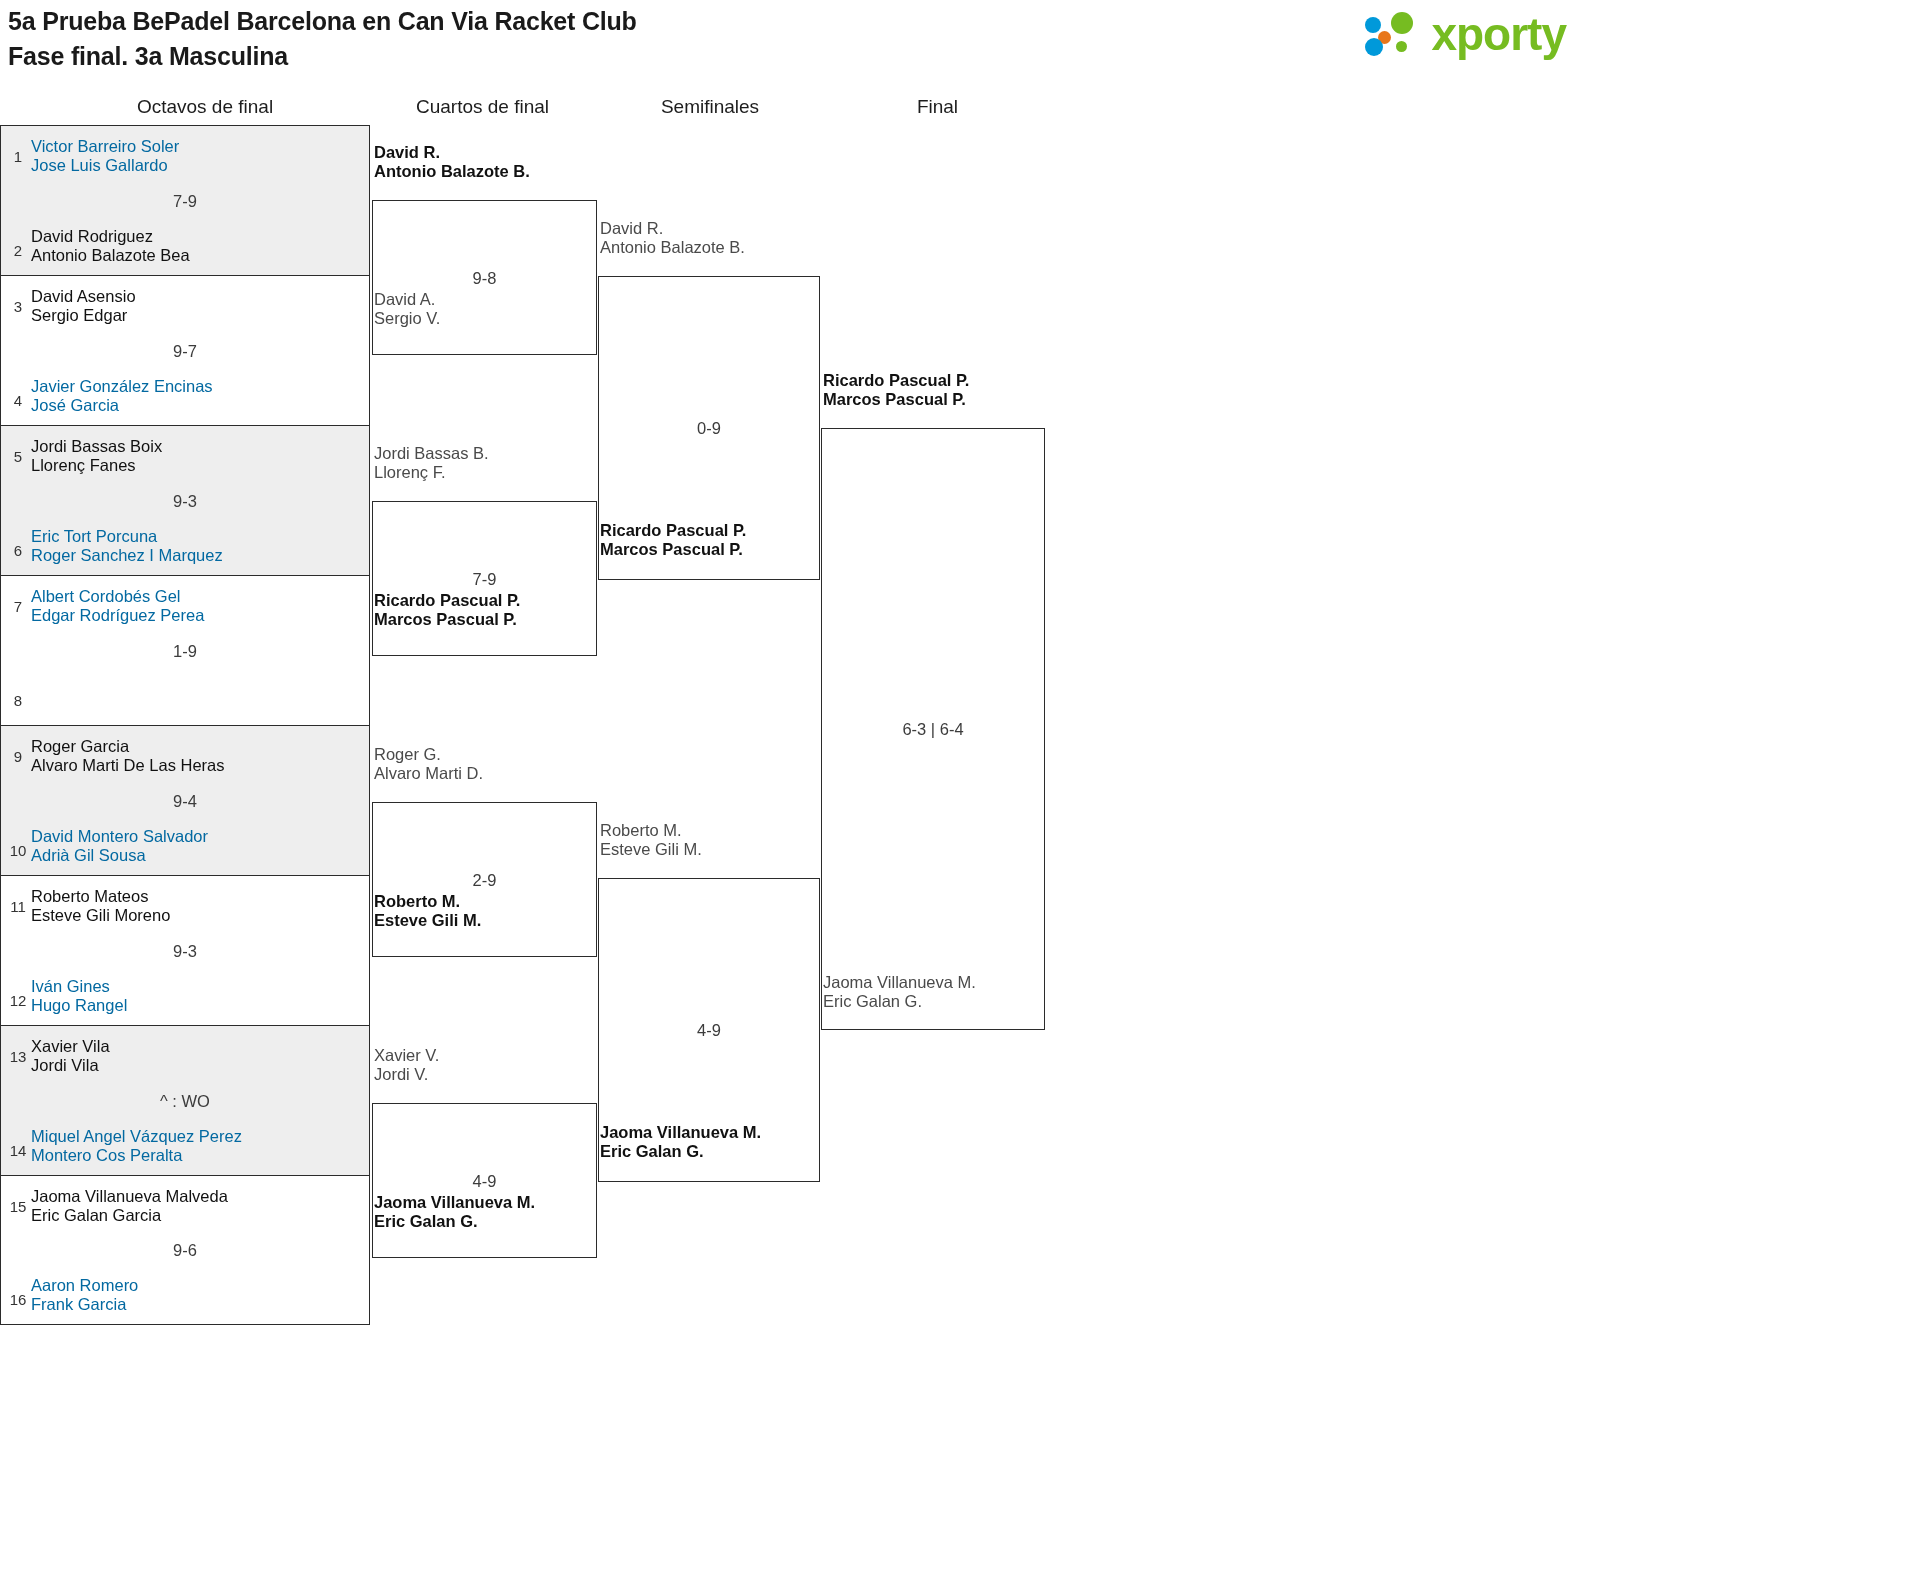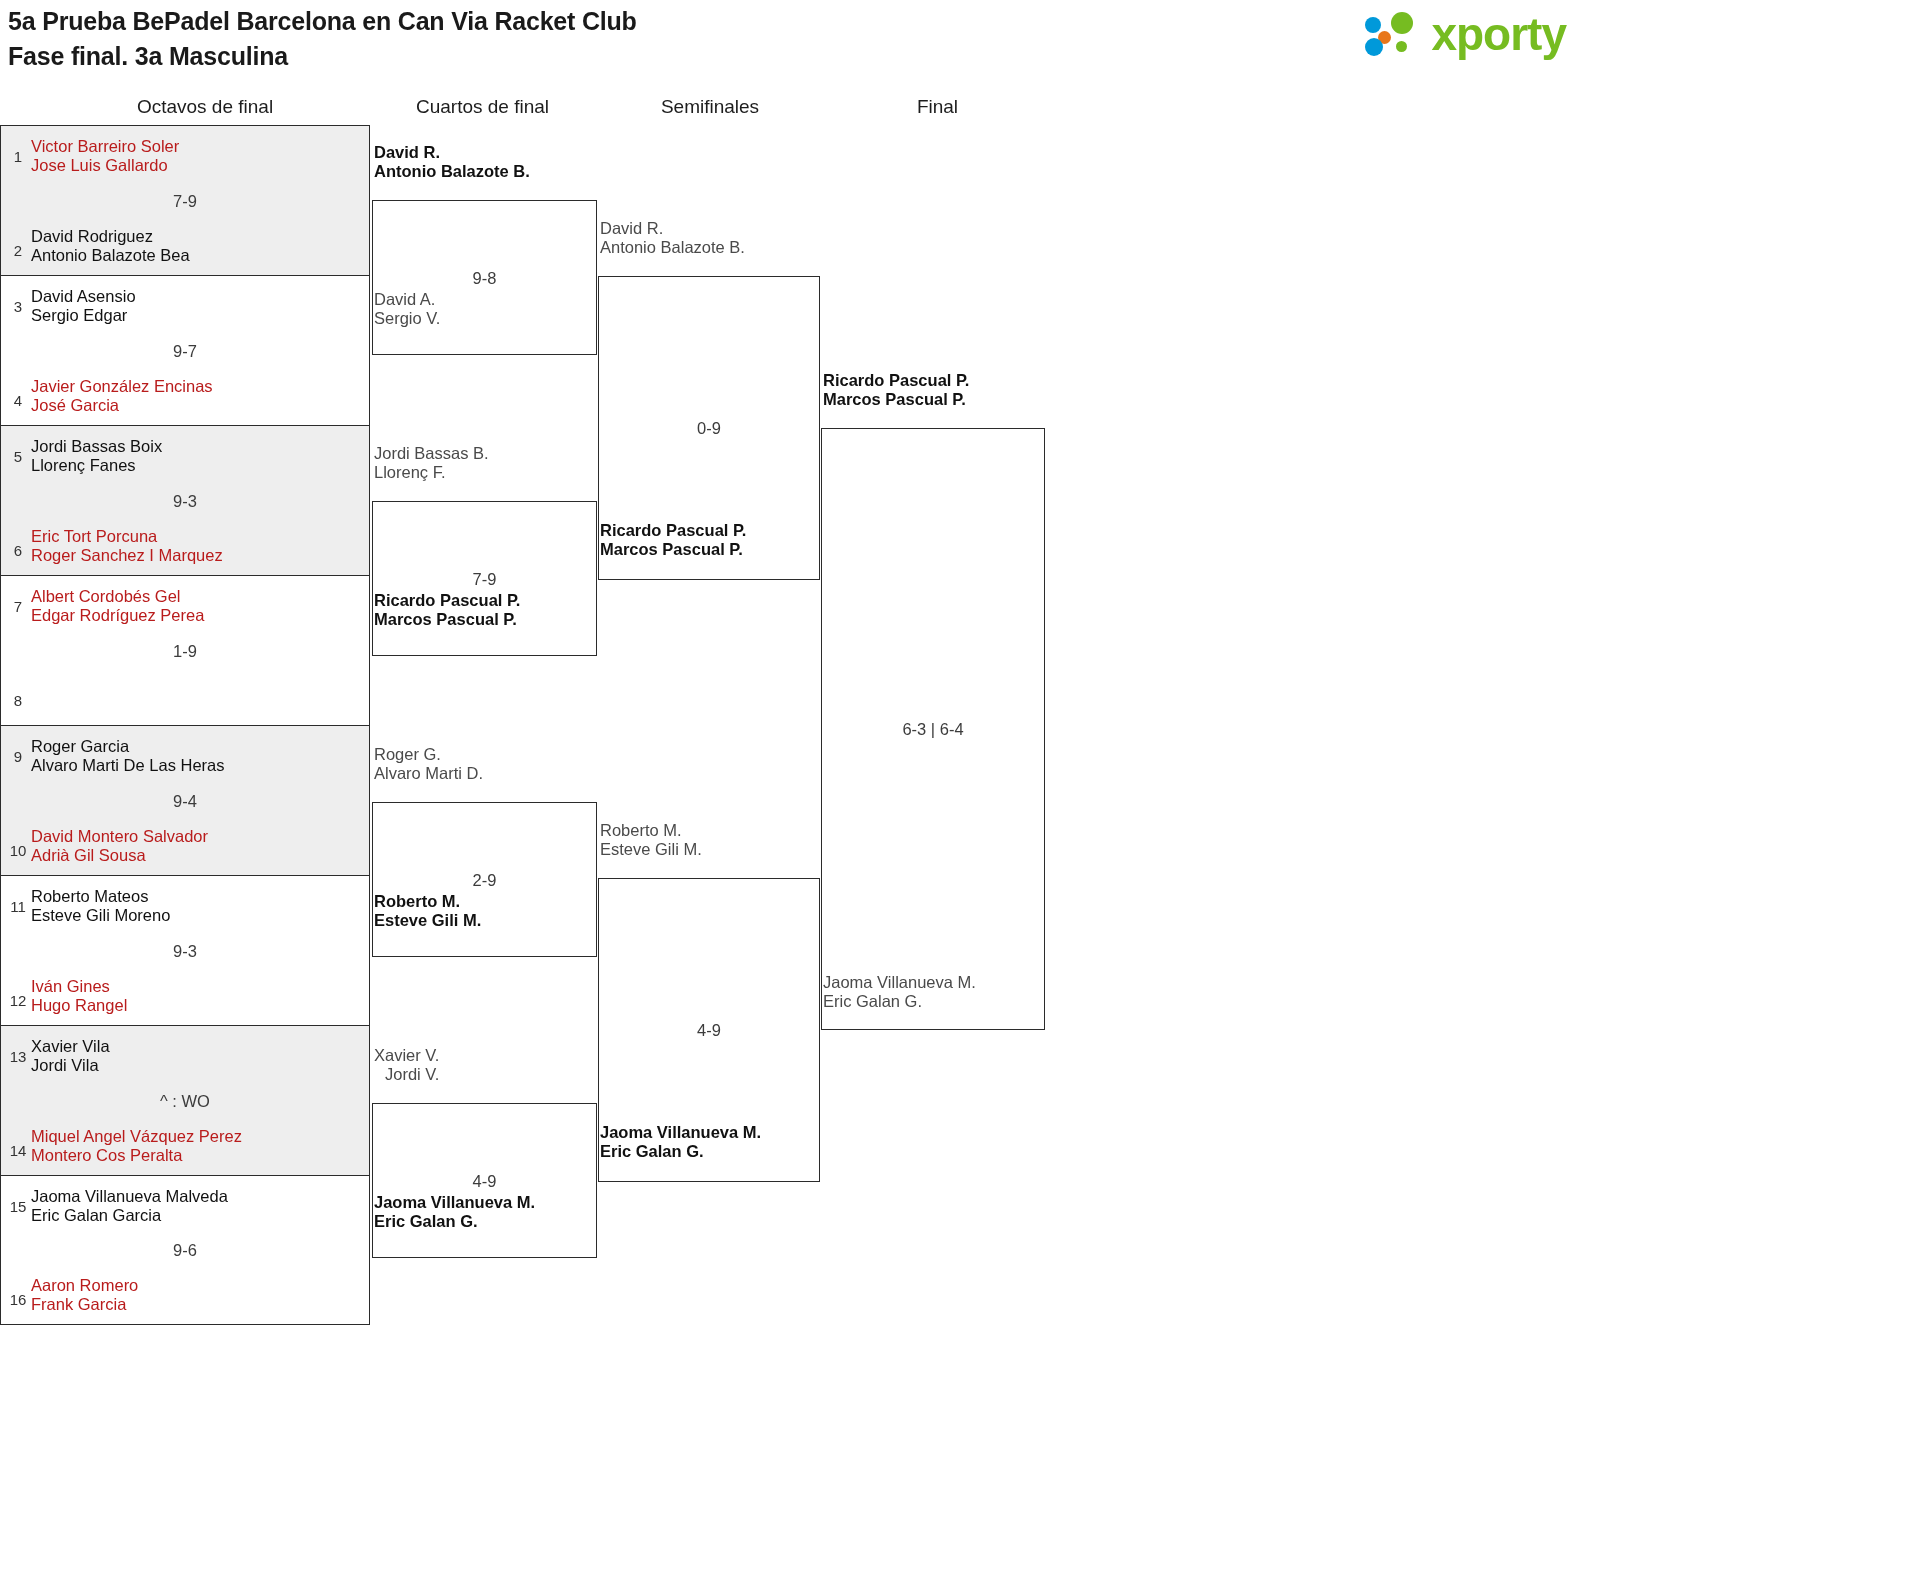--- a/index.html
+++ b/index.html
@@ -68,21 +68,21 @@
     position: absolute;
     left: 30px;
     right: 6px;
     font-size: 16.5px;
     line-height: 19px;
   }
   .pair.top { top: 11px; }
   .pair.bot { bottom: 10px; }
   .pair .p { white-space: nowrap; overflow: hidden; text-overflow: ellipsis; }
   .winner .p { font-weight: 400; color: #111111; }
-  .loser  .p { font-weight: 400; color: #b91c1c; }
+  .loser  .p { font-weight: 400; color: #0369a1; }
 
   .r1-score {
     position: absolute;
     left: 0; right: 0;
     top: 50%;
     transform: translateY(-50%);
     text-align: center;
     font-size: 16.5px;
     color: #3c3c3c;
   }
@@ -279,21 +279,21 @@
       <div>Alvaro Marti D.</div>
   </div>
   <div class="box" style="left:372px; top:802px; width:225px; height:155px;">
     <div class="score">2-9</div>
   </div>
   <div class="lbl winner" style="left:374px; top:892px;">
     <div>Roberto M.</div>
       <div>Esteve Gili M.</div>
   </div>
 
-  <div class="lbl loser" style="left:374px; top:1046px;text-align:right;">
+  <div class="lbl loser" style="left:374px; top:1046px;">
     <div>Xavier V.</div>
       <div>Jordi V.</div>
   </div>
   <div class="box" style="left:372px; top:1103px; width:225px; height:155px;">
     <div class="score">4-9</div>
   </div>
   <div class="lbl winner" style="left:374px; top:1193px;">
     <div>Jaoma Villanueva M.</div>
       <div>Eric Galan G.</div>
   </div>

